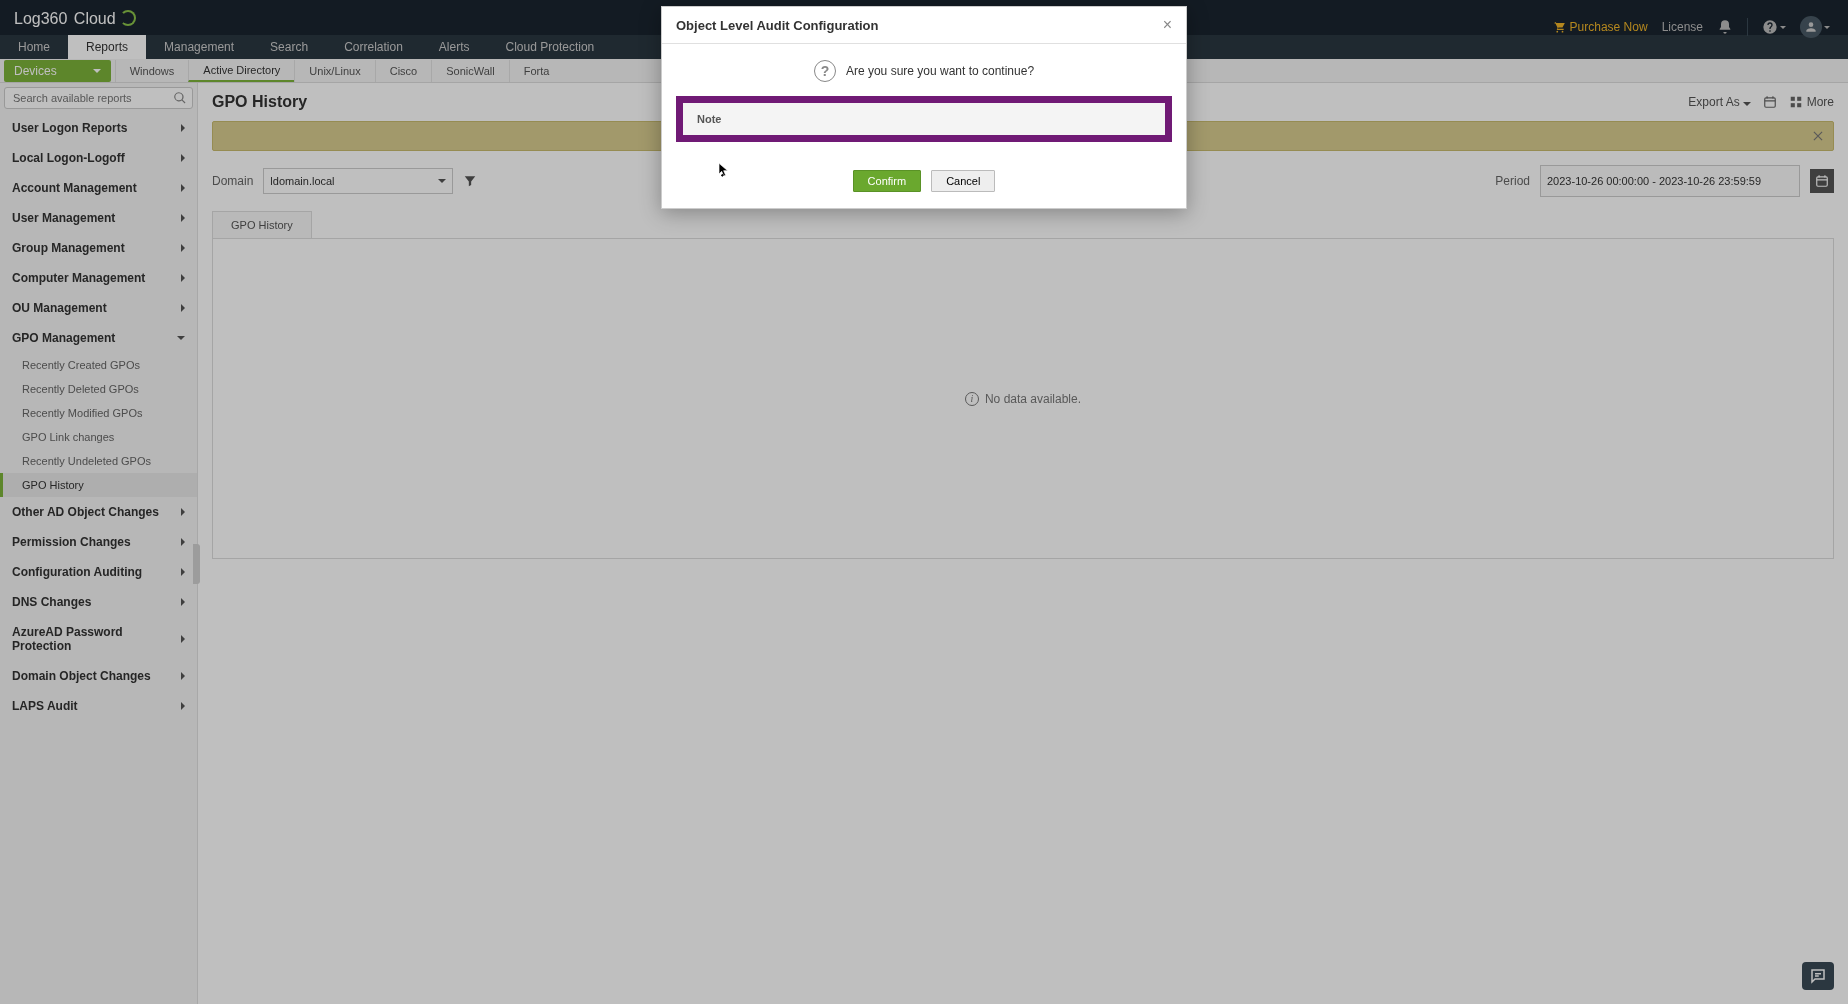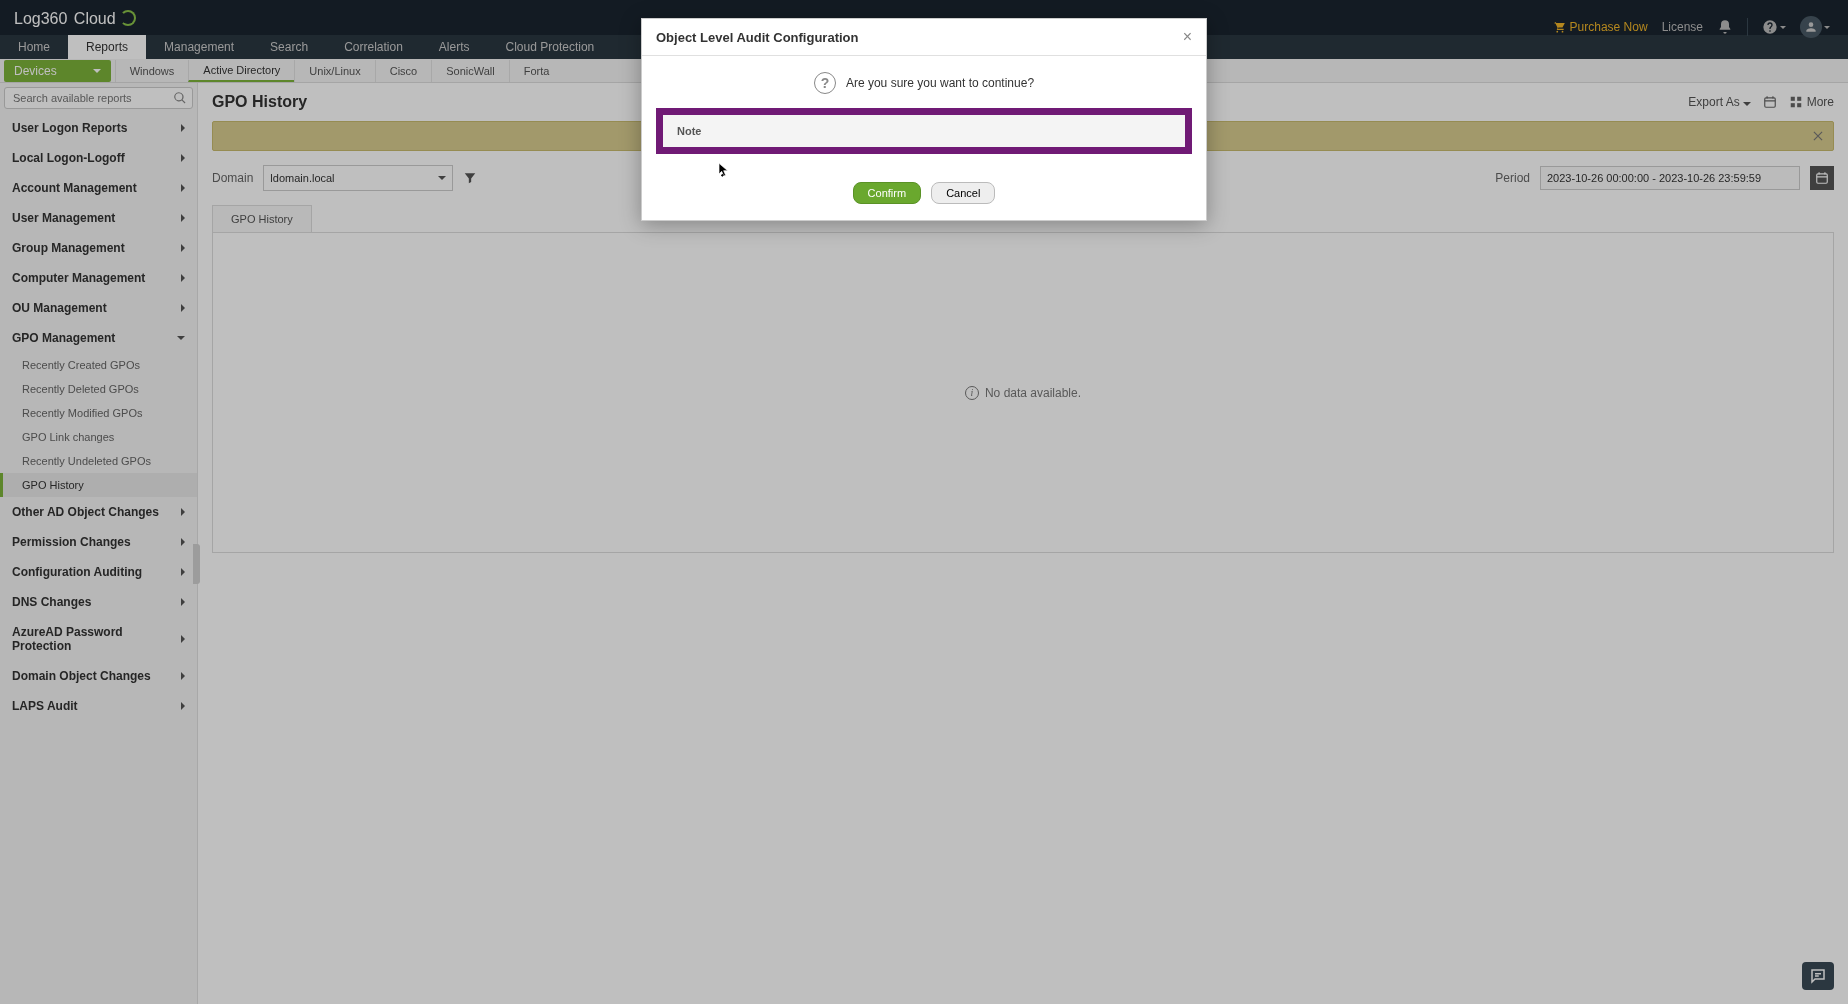--- a/index.html
+++ b/index.html
@@ -57,47 +57,47 @@
 .header-actions .caret2 { border-top:4px solid #555; border-left:4px solid transparent; border-right:4px solid transparent; display:inline-block; margin-left:3px;}
 .hicon { width:14px; height:14px; fill:#666; }
 .banner { background: #d8cc8f; border: 1px solid #c9bb6e; height: 30px; border-radius:2px; margin-bottom: 14px; position:relative; display:flex; align-items:center; padding: 0 10px; font-size:11px; }
 .banner a { color:#1a6fb9; text-decoration:underline; margin-left:auto; }
 .banner .close-x { position:absolute; right:8px; top:7px; width:14px; height:14px; cursor:pointer; fill:#777; }
 .filters { display:flex; align-items:center; gap:10px; margin-bottom:14px; font-size:12px;}
 .filters .lbl { color:#666; }
 .domain-sel { width: 190px; height: 26px; border:1px solid #ccc; background:#fff; padding:0 6px; display:flex; align-items:center; justify-content:space-between; font-size:11px; cursor:pointer;}
 .domain-sel .dcaret{ border-top:4px solid #555; border-left:4px solid transparent; border-right:4px solid transparent;}
 .funnel { width:14px; height:14px; fill:#555; cursor:pointer;}
-.period-box { width: 260px; height: 24px; border:1px solid #ccc; background:#fafafa; padding:0 6px; display:flex; align-items:center; font-size:11px;}
+.period-box { width: 260px; height: 32px; border:1px solid #ccc; background:#fafafa; padding:0 6px; display:flex; align-items:center; font-size:11px;}
 .period-ico { width:24px; height:24px; background:#555; display:flex; align-items:center; justify-content:center; }
 .period-ico svg { fill:#fff; width:14px; height:14px; }
 .content-tab-row { border-bottom:1px solid #ddd; display:flex;}
 .content-tab { padding: 7px 18px; border:1px solid #ddd; border-bottom:none; background:#f7f7f7; font-size:11px; color:#555; }
 .content-body { border:1px solid #ddd; border-top:none; min-height:320px; display:flex; align-items:center; justify-content:center; color:#777; font-size:12px; gap:6px;}
 .info-ico { width:14px; height:14px; border:1.5px solid #777; border-radius:50%; display:inline-flex; align-items:center; justify-content:center; font-family:Georgia,serif; font-style:italic; font-size:10px;}
 
 
 .mask { position:absolute; inset:0; background: rgba(0,0,0,0.25); }
 
 
-.modal { position:absolute; top:18px; left:50%; transform:translateX(-50%); width:566px; background:#fff; border:1px solid #ccc; box-shadow: 0 4px 20px rgba(0,0,0,0.3); }
+.modal { position:absolute; top:6px; left:50%; transform:translateX(-50%); width:526px; background:#fff; border:1px solid #ccc; box-shadow: 0 4px 20px rgba(0,0,0,0.3); }
 .modal-head { padding: 10px 14px; border-bottom:1px solid #e0e0e0; display:flex; align-items:center;}
 .modal-title { font-size:13px; font-weight:bold; color:#333;}
 .modal-x { margin-left:auto; font-size:16px; color:#888; cursor:pointer; line-height:1;}
 .modal-body { padding: 16px 14px; }
 .confirm-row { display:flex; align-items:center; justify-content:center; gap:10px; margin-bottom:14px; font-size:12px; color:#333;}
 .qmark { width:22px; height:22px; border:1.5px solid #888; border-radius:50%; display:flex; align-items:center; justify-content:center; font-size:14px; color:#888; font-weight:bold;}
 .note-box { background:#f4f4f4; border:7px solid #701a75; padding:10px 14px; display:flex; gap:18px; font-size:11px;}
 .note-label { font-weight:bold; color:#555;}
 .note-box ul { list-style:none; }
 .note-box li { position:relative; padding-left:12px; margin-bottom:4px; color:#555; line-height:1.4;}
 .note-box li::before { content:''; position:absolute; left:0; top:5px; width:5px; height:5px; background:#9db648; }
 .note-box a { color:#1a6fb9; text-decoration:none; }
 .modal-actions { display:flex; gap:10px; justify-content:center; padding:12px 0 16px; }
-.btn { min-width:54px; padding:4px 14px; font-size:11px; border:1px solid #bbb; background:#eee; cursor:pointer; border-radius:8px;}
+.btn { min-width:54px; padding:4px 14px; font-size:11px; border:1px solid #bbb; background:#eee; cursor:pointer; border-radius:1px;}
 .btn.primary { background:#6aa82e; border-color:#5a9226; color:#fff;}
 .cursor-img { position:absolute; width:16px; height:20px; pointer-events:none; }
 
 
 .chatfab { position:absolute; right:14px; bottom:14px; width:32px; height:28px; background:#3a4a56; border-radius:4px; display:flex; align-items:center; justify-content:center; cursor:pointer;}
 .chatfab svg { fill:#fff; width:18px; height:18px;}
 
 </style>
 </head>
 <body>

